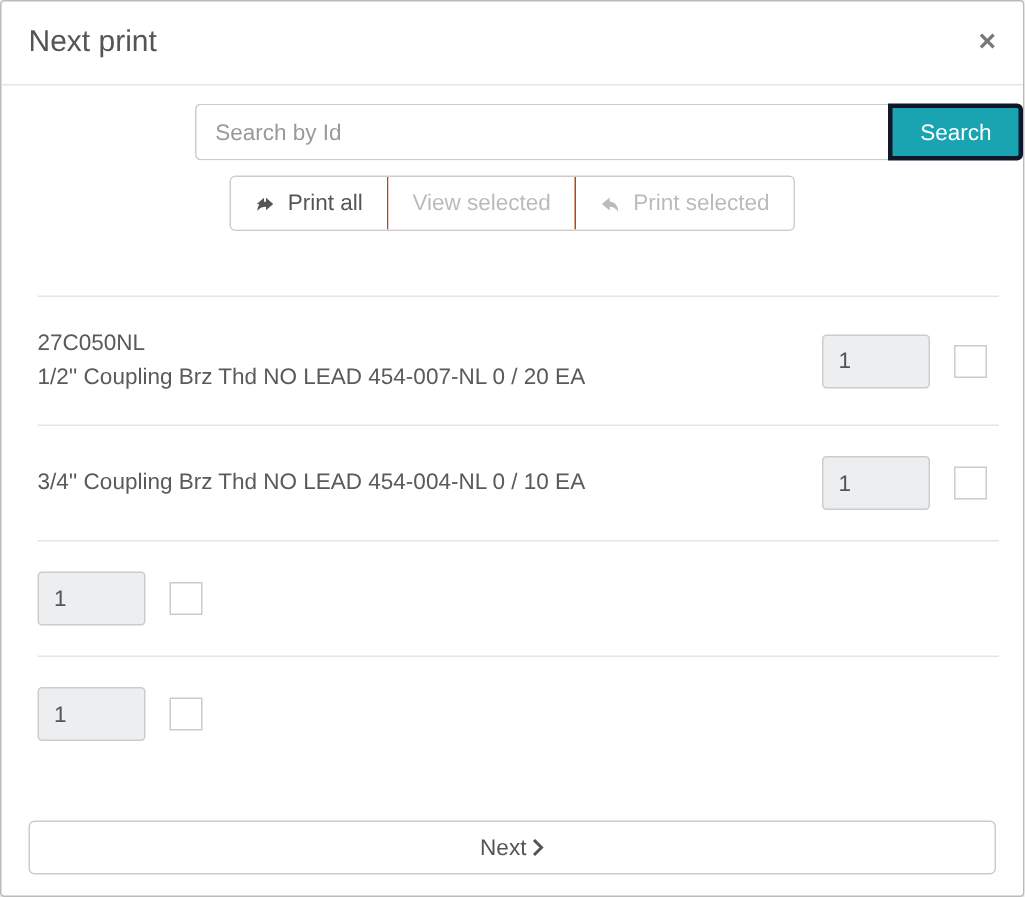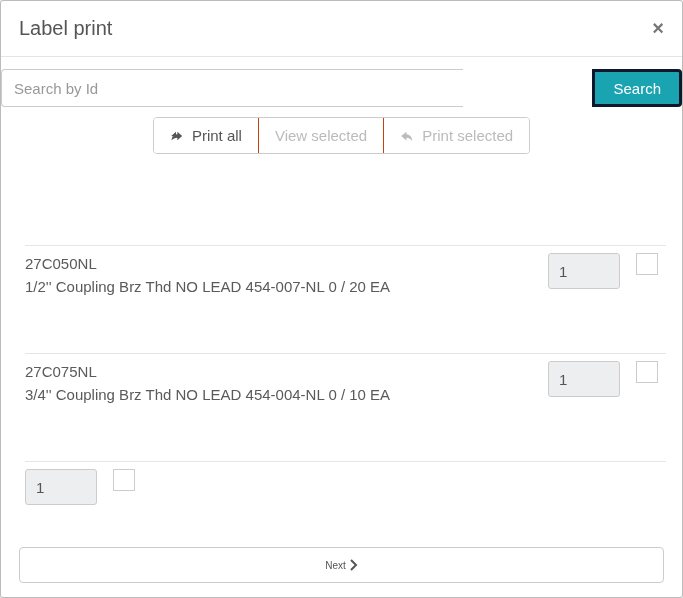--- a/index.html
+++ b/index.html
@@ -42,21 +42,21 @@
     font-weight: bold;
   }
   .modal-body {
     flex: 1;
     display: flex;
     flex-direction: column;
     overflow: hidden;
   }
   .search-row {
     display: flex;
-    justify-content: space-between;
+    justify-content: flex-end;
     padding: 12px 0 10px 0;
   }
   .search-input {
     width: 462px;
     height: 38px;
     border: 1px solid #ccc;
     border-right: none;
     border-radius: 4px 0 0 4px;
     padding: 0 12px;
     font-size: 15px;
@@ -110,24 +110,24 @@
   .list-area::-webkit-scrollbar-track { background: #f1f1f1; }
   .list-area::-webkit-scrollbar-thumb { background: #c1c1c1; }
   .list-area::-webkit-scrollbar-button {
     background: #f1f1f1;
     height: 17px;
     display: block;
   }
   .list-spacer { height: 28px; }
   .item-row {
     display: flex;
+    align-items: center;
     border-top: 1px solid #e5e5e5;
-    padding: 7px 0;
+    padding: 20px 0;
     gap: 16px;
-    margin-top: 48px;
   }
   .item-info {
     flex: 1;
     min-width: 0;
     color: #5a5a5a;
     font-size: 15px;
     line-height: 1.5;
   }
   .item-qty {
     width: 72px;
@@ -150,21 +150,21 @@
   }
   .footer {
     padding: 12px 18px 14px 18px;
   }
   .next-btn {
     width: 100%;
     height: 36px;
     border: 1px solid #ccc;
     background: #fff;
     border-radius: 4px;
-    font-size: 10px;
+    font-size: 15px;
     color: #555;
     cursor: pointer;
     display: flex;
     align-items: center;
     justify-content: center;
     gap: 4px;
   }
   .page-info {
     text-align: center;
     font-size: 15px;
@@ -176,21 +176,21 @@
   .reply-icon {
     width: 16px; height: 14px;
   }
 </style>
 </head>
 <body>
 
 <div class="modal">
 
   <div class="modal-header">
-    <div class="modal-title">Label print</div>
+    <div class="modal-title">Next print</div>
     <button class="close-btn">
       <span>×</span>
     </button>
   </div>
 
   <div class="modal-body">
 
     <div class="search-row">
       <input class="search-input" type="text" placeholder="Search by Id" style="">
       <button class="search-btn">Search</button>
@@ -223,21 +223,20 @@
         <div class="item-info">
           <div>27C050NL</div>
           <div>1/2'' Coupling Brz Thd NO LEAD 454-007-NL 0 / 20 EA</div>
         </div>
         <input class="item-qty" type="text" value="1" style="">
         <input class="item-check" type="checkbox" style="">
       </div>
 
       <div class="item-row">
         <div class="item-info">
-          <div>27C075NL</div>
           <div>3/4'' Coupling Brz Thd NO LEAD 454-004-NL 0 / 10 EA</div>
         </div>
         <input class="item-qty" type="text" value="1" style="">
         <input class="item-check" type="checkbox" style="">
       </div>
 
       <div class="item-row">
         <input class="item-qty" type="text" value="1" style="">
         <input class="item-check" type="checkbox" style="">
       </div>

